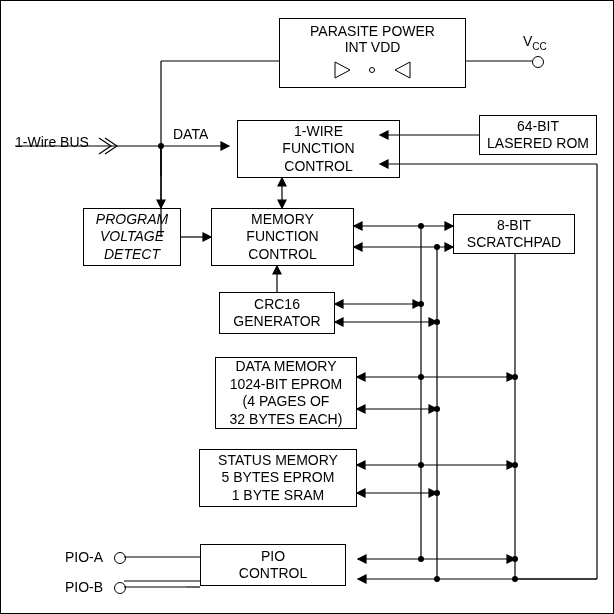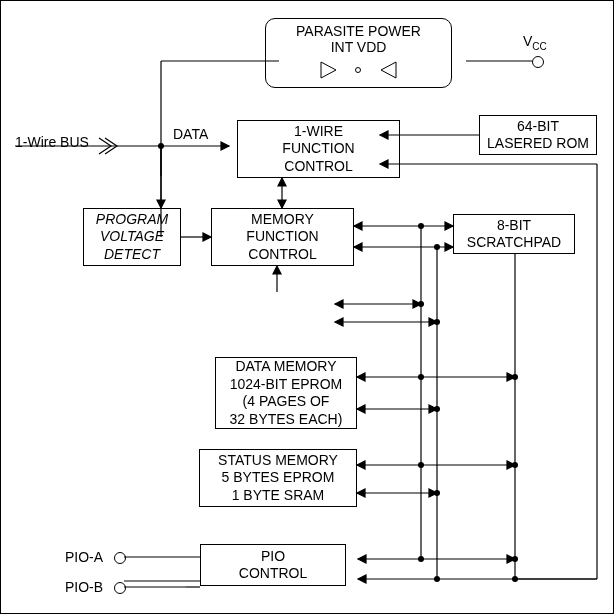--- a/index.html
+++ b/index.html
@@ -72,21 +72,21 @@
 <div class="frame">
 
   <div class="lbl" style="left:14px; top:133px;">1-Wire BUS</div>
   <div class="lbl" style="left:172px; top:125px;">DATA</div>
   <div class="lbl" style="left:522px; top:32px;">
     <span>V</span><span class="sub">CC</span>
   </div>
   <div class="lbl" style="left:64px; top:548px;">PIO-A</div>
   <div class="lbl" style="left:64px; top:578px;">PIO-B</div>
 
-  <div class="diode-box" style="left:264px; top:17px; width:187px; height:70px;border-radius:10px;">
+  <div class="diode-box" style="left:278px; top:17px; width:187px; height:70px;">
     <div>PARASITE POWER</div>
     <div>INT VDD</div>
     <svg width="185" height="30" style="display:block;margin:0 auto;">
 
       <line x1="10" y1="15" x2="55" y2="15"></line>
       <polygon points="55,7 55,23 70,15" style="fill:none;stroke:#000"></polygon>
       <line x1="70" y1="7" x2="70" y2="23"></line>
 
       <line x1="70" y1="15" x2="115" y2="15"></line>
       <circle cx="92" cy="15" r="2.5" style="fill:#fff;stroke:#000"></circle>
@@ -112,20 +112,22 @@
 VOLTAGE
 DETECT</div>
 
   <div class="box" style="left:210px; top:207px; width:143px; height:58px; white-space:pre-line;">MEMORY
 FUNCTION
 CONTROL</div>
 
   <div class="box" style="left:452px; top:213px; width:122px; height:40px; white-space:pre-line;">8-BIT
 SCRATCHPAD</div>
 
+  <div class="box" style="left:218px; top:291px; width:116px; height:42px; white-space:pre-line;">CRC16
+GENERATOR</div>
 
   <div class="box" style="left:198px; top:356px; width:142px; height:72px; white-space:pre-line;margin-left:16px;">DATA MEMORY
 1024-BIT EPROM
 (4 PAGES OF
 32 BYTES EACH)</div>
 
   <div class="box" style="left:198px; top:448px; width:158px; height:58px; white-space:pre-line;">STATUS MEMORY
 5 BYTES EPROM
 1 BYTE SRAM</div>
 

